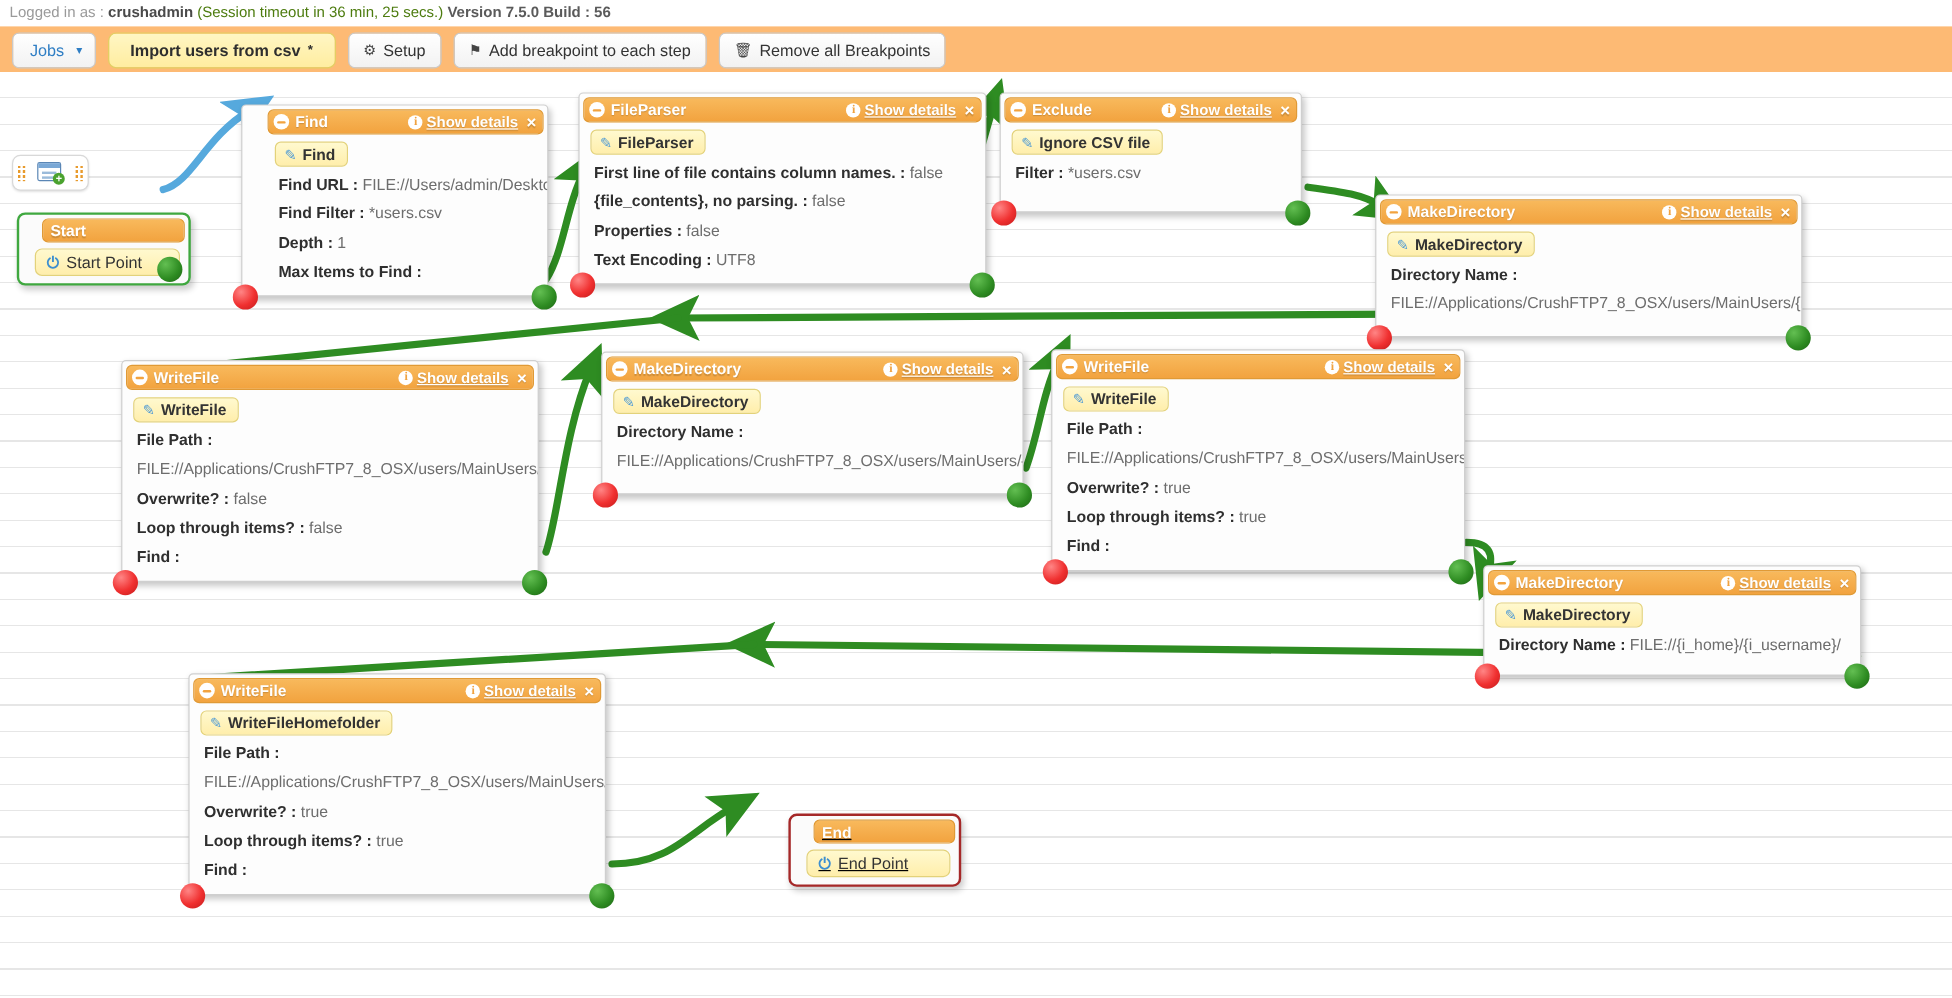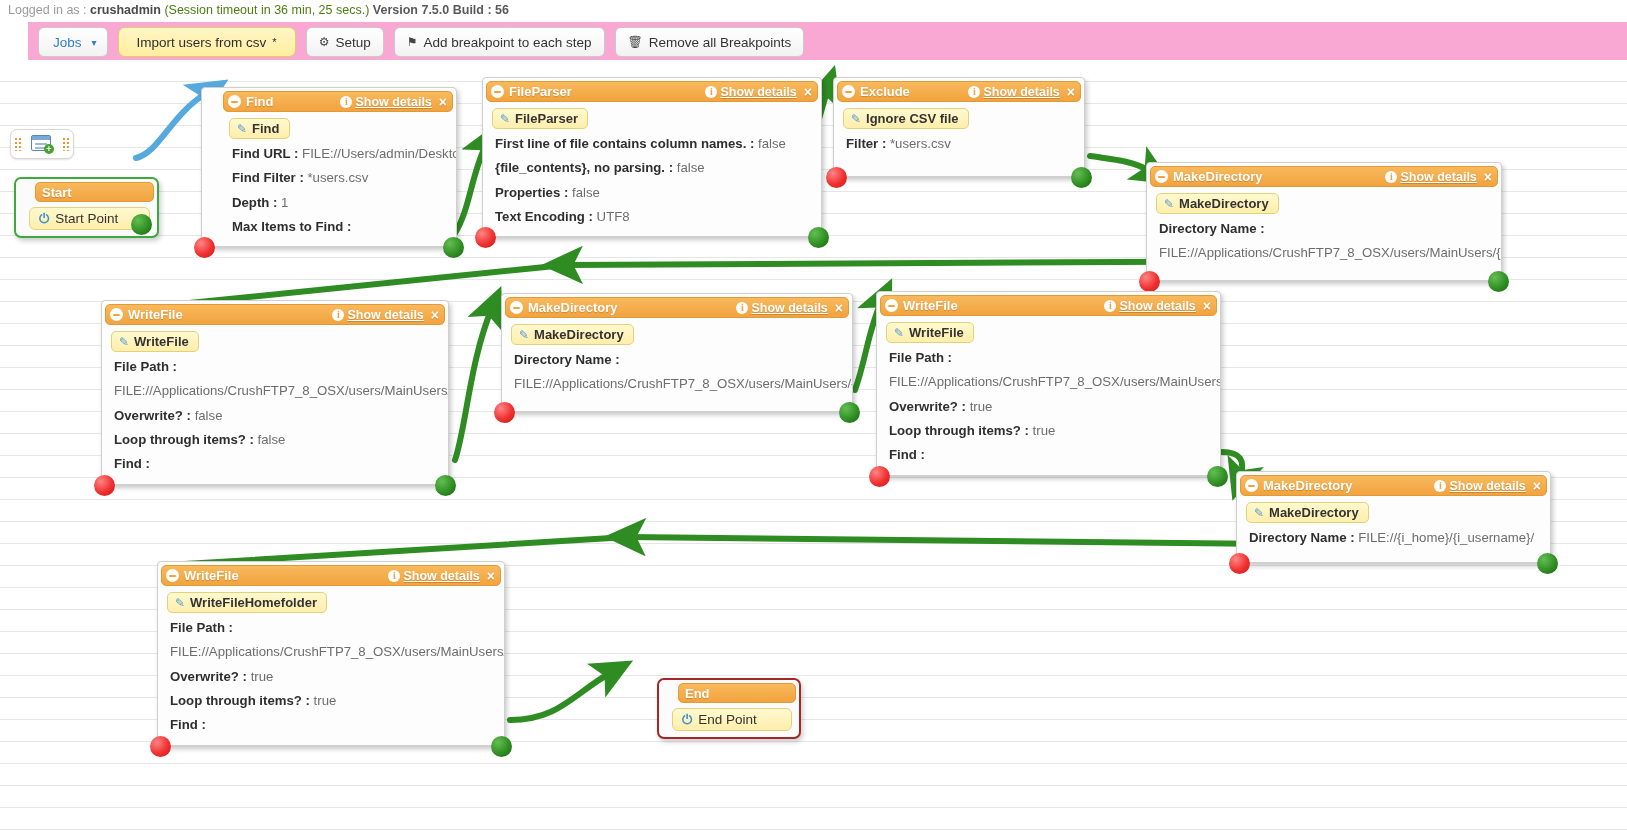--- a/index.html
+++ b/index.html
@@ -25,24 +25,23 @@
   .statusbar .timeout { color: #4d7c0f; }
   .statusbar .version { color: #5a5a5a; font-weight: bold; }
 
   
   .toolbar {
     height: 38px;
     padding: 2px 0 0 10px;
     display: flex;
     align-items: center;
     gap: 10px;
-    background: #f9a8d4;
+    background: #fdba74;
     position: relative;
     z-index: 30;
-    margin-left: 28px;
   }
   .tb-btn {
     display: inline-flex;
     align-items: center;
     gap: 6px;
     height: 30px;
     padding: 0 12px;
     border: 1px solid #c9c9c9;
     border-radius: 6px;
     background: linear-gradient(#ffffff, #f2f2f2);
@@ -56,21 +55,21 @@
     padding: 0 10px 0 14px;
     min-width: 68px;
     justify-content: space-between;
   }
   .tb-btn.jobs .caret {
     font-size: 10px; color: #2f7ec4; margin-left: 4px;
   }
   .tb-btn.jobname {
     background: linear-gradient(#fff6c4, #ffeda0);
     border: 1px solid #e2cf63;
-    font-weight: normal;
+    font-weight: bold;
     color: #2e2e2e;
     padding: 0 18px;
     border-radius: 7px;
     align-items: center;
   }
   .tb-btn.jobname .star { font-size: 11px; vertical-align: super; }
   .tb-ico { font-size: 12px; color: #444; line-height: 1; }
 
   
   .canvas {
@@ -198,21 +197,21 @@
   
   .termnode {
     position: absolute;
     border-radius: 7px;
     background: #fbfbfb;
     box-shadow: 2px 3px 5px rgba(0,0,0,.2);
     z-index: 11;
     padding: 3px;
   }
   .termnode.start { border: 2px solid #3fa83f; }
-  .termnode.end   { border: 2px solid #a52828; }
+  .termnode.end   { border: 2px solid #a52828; text-decoration: underline; }
   .term-head {
     height: 20px;
     border-radius: 5px;
     background: linear-gradient(#f8b95c, #f2a33f);
     border: 1px solid #e09a36;
     color: #fff; font-weight: bold; font-size: 13px;
     display: flex; align-items: center; padding-left: 6px;
     text-shadow: 0 1px 1px rgba(0,0,0,.18);
     margin-left: 16px;
   }

